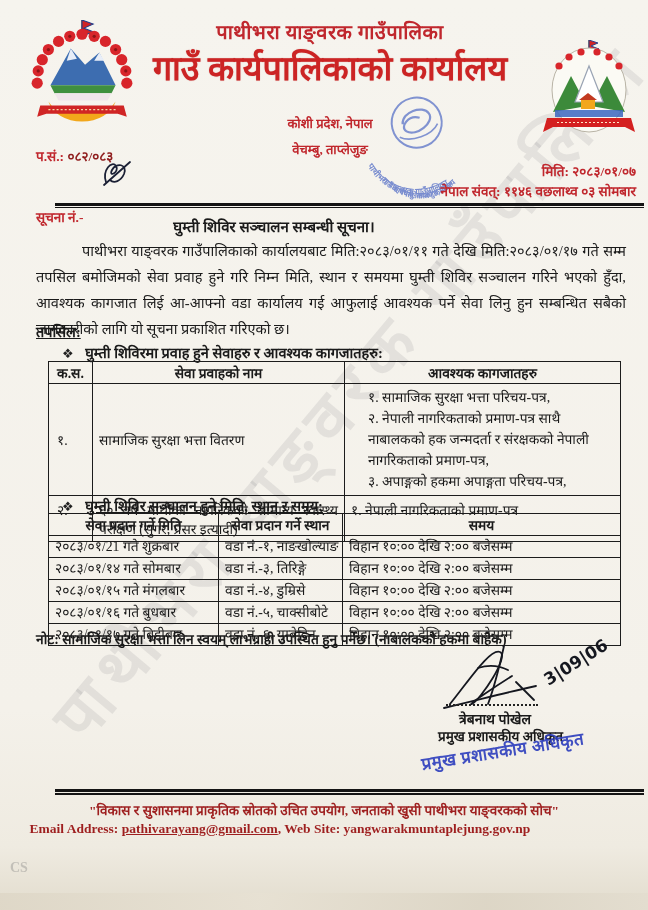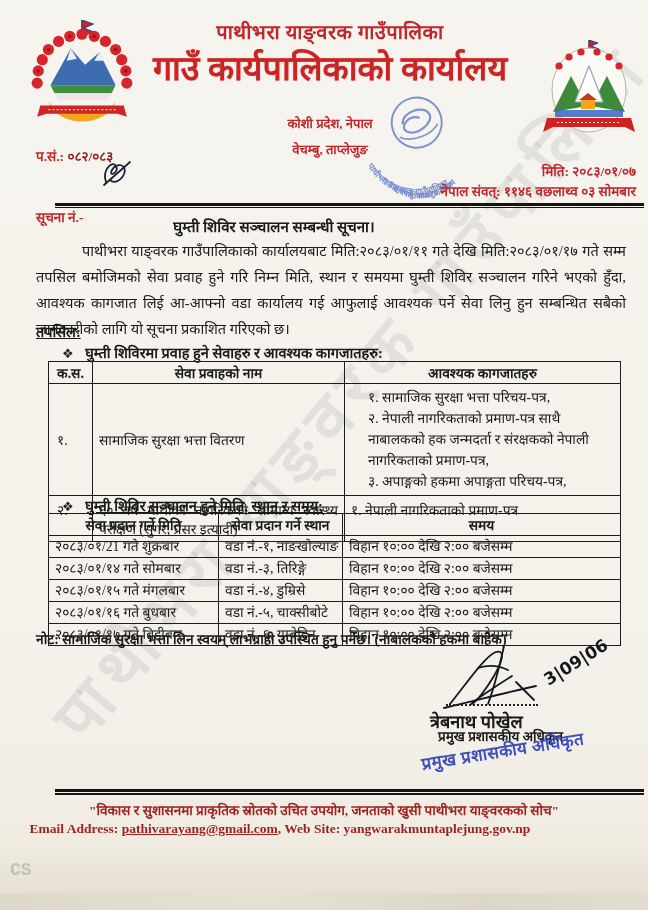--- a/index.html
+++ b/index.html
@@ -51,35 +51,35 @@
   .t1 .doclist{margin:2px 0;padding-left:3px;list-style:none;}
   .t1 .doclist li{padding-left:14px;text-indent:-0px;line-height:21px;}
   .t2{left:48px;top:513px;width:572px;}
   .t2 td{height:19px;line-height:19px;white-space:nowrap;}
   .note-line{left:36px;top:629px;font-size:13.8px;font-weight:bold;}
 
   
   .sig-art{left:438px;top:642px;width:200px;height:80px;}
   .sig-date{left:540px;top:652px;font-size:17px;font-weight:bold;color:#15171f;transform:rotate(-32deg);font-family:"DejaVu Sans",sans-serif;}
   .sig-dots{left:446px;top:704px;width:92px;border-bottom:2px dotted #222;}
-  .sig-name{left:430px;top:709px;width:130px;text-align:left;font-size:18px;font-weight:bold;}
+  .sig-name{left:430px;top:709px;width:130px;text-align:center;font-size:14px;font-weight:bold;}
   .sig-title{left:438px;top:727px;width:180px;font-size:13.5px;font-weight:bold;}
   .sig-stamp-title{left:420px;top:734px;width:230px;font-size:17px;font-weight:bold;color:#2c3dbd;transform:rotate(-9deg);opacity:.9;letter-spacing:.5px;}
 
   
   .footer-rule{left:55px;top:789px;width:589px;height:7px;
     background:linear-gradient(#141414 0 3px,transparent 3px 4.5px,#141414 4.5px 6px,transparent 6px);}
   .motto{left:0;top:801px;width:648px;text-align:center;font-size:13.5px;font-weight:bold;color:#9e1f1f;}
   .contact{left:0;top:821px;width:560px;text-align:center;font-size:13.5px;font-weight:bold;color:#9e1f1f;}
   .contact .email{text-decoration:underline;}
 
   
   .watermark{left:30px;top:700px;font-size:66px;font-weight:bold;color:rgba(105,105,118,.13);
     transform:rotate(-50deg);transform-origin:0 0;white-space:nowrap;letter-spacing:10px;pointer-events:none;}
-  .corner-mark{left:10px;top:860px;font-size:18px;font-family:Liberation Mono, monospace;color:rgba(120,120,120,.35);font-weight:bold;text-align:center;}
+  .corner-mark{left:10px;top:860px;font-size:14px;font-family:Liberation Serif, serif;color:rgba(120,120,120,.35);font-weight:bold;text-align:center;}
   .bottom-strip{left:0;top:893px;width:648px;height:17px;background:linear-gradient(90deg,#ded7c7,#e7e1d3 40%,#dcd5c5 75%,#e3ddcf);opacity:.9;}
   .notice-scribble{left:100px;top:158px;width:34px;height:30px;}
 </style>
 </head>
 <body>
 
 <div class="page">
 
   <div class="abs watermark">पाथीभरा याङ्वरक गाउँपालिका</div>
 

